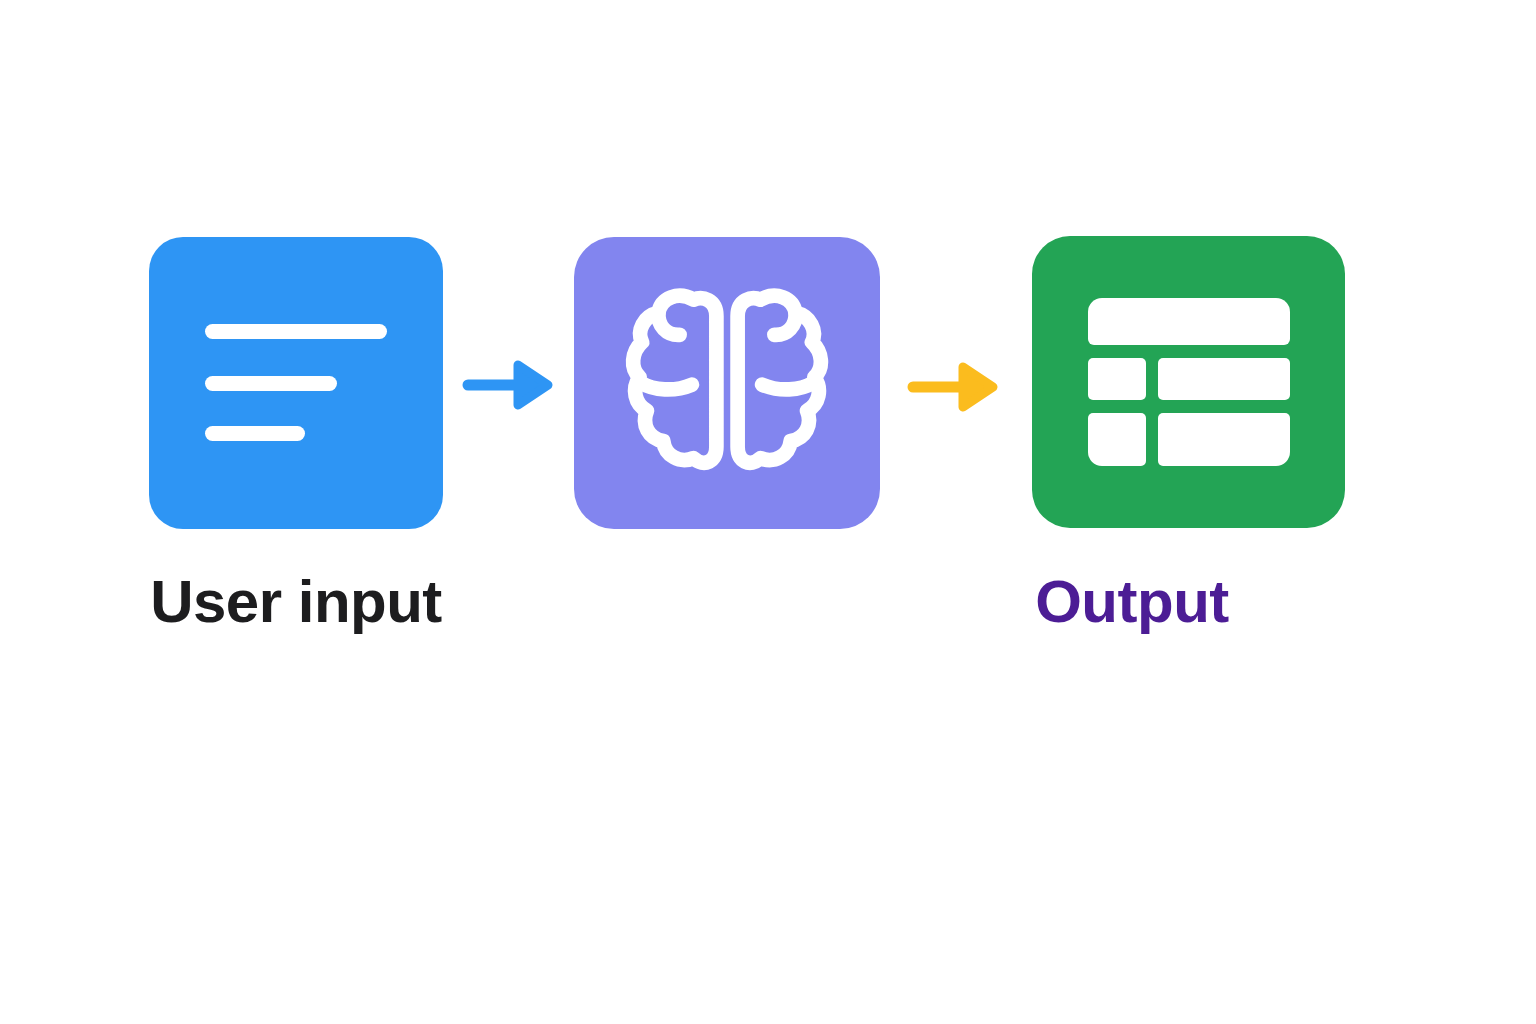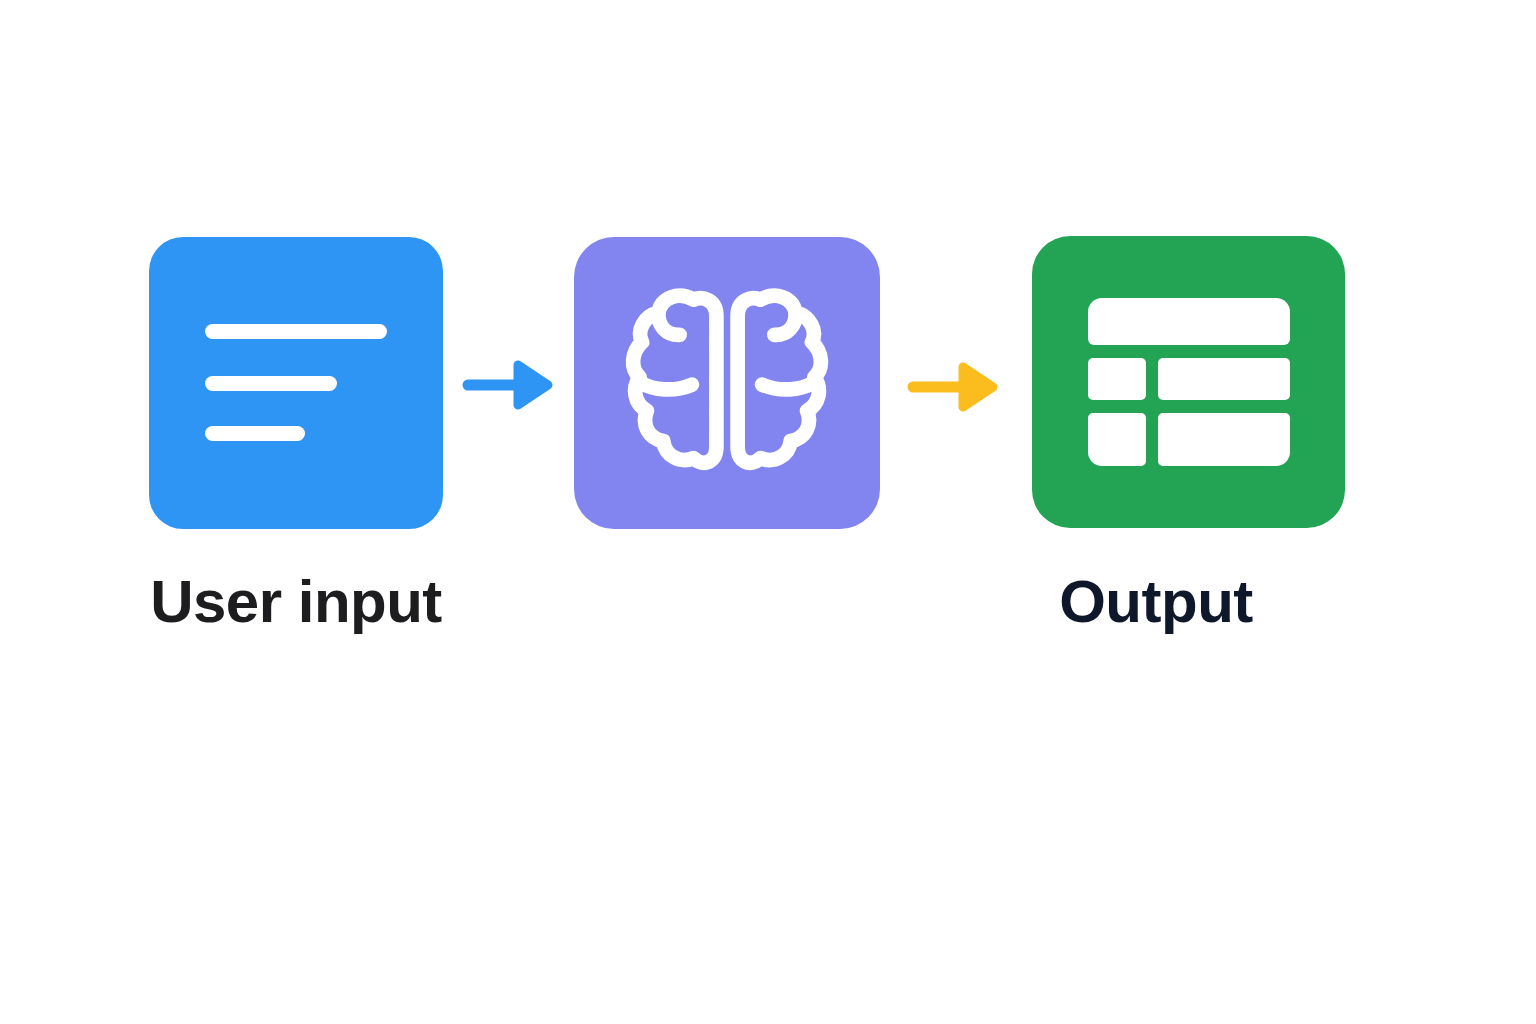--- a/index.html
+++ b/index.html
@@ -95,15 +95,15 @@
 
   <div class="node-box" id="node-output" style="background-color: rgb(35, 164, 85);">
     <div class="table-icon">
       <div class="cell header" style="background-color: rgb(255, 255, 255);"></div>
       <div class="cell" style="background-color: rgb(255, 255, 255);"></div>
       <div class="cell" style="background-color: rgb(255, 255, 255);"></div>
       <div class="cell bl" style="background-color: rgb(255, 255, 255);"></div>
       <div class="cell br" style="background-color: rgb(255, 255, 255);"></div>
     </div>
   </div>
-  <div class="node-label" style="left: 1156px; top: 572px; color: #0f172a;">Output</div>
+  <div class="node-label" style="left: 1132px; top: 572px; color: #4c1d95;">Output</div>
 
 </div>
 
 </body></html>

